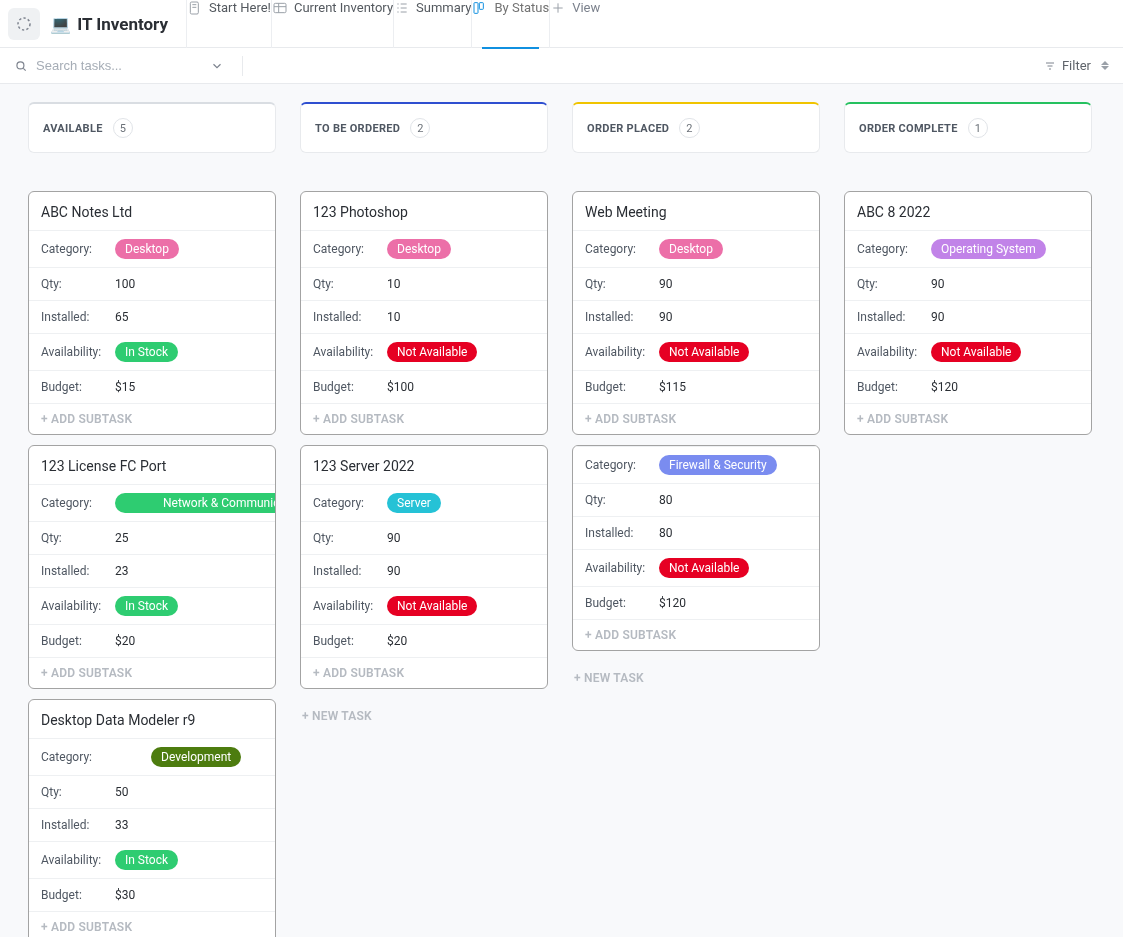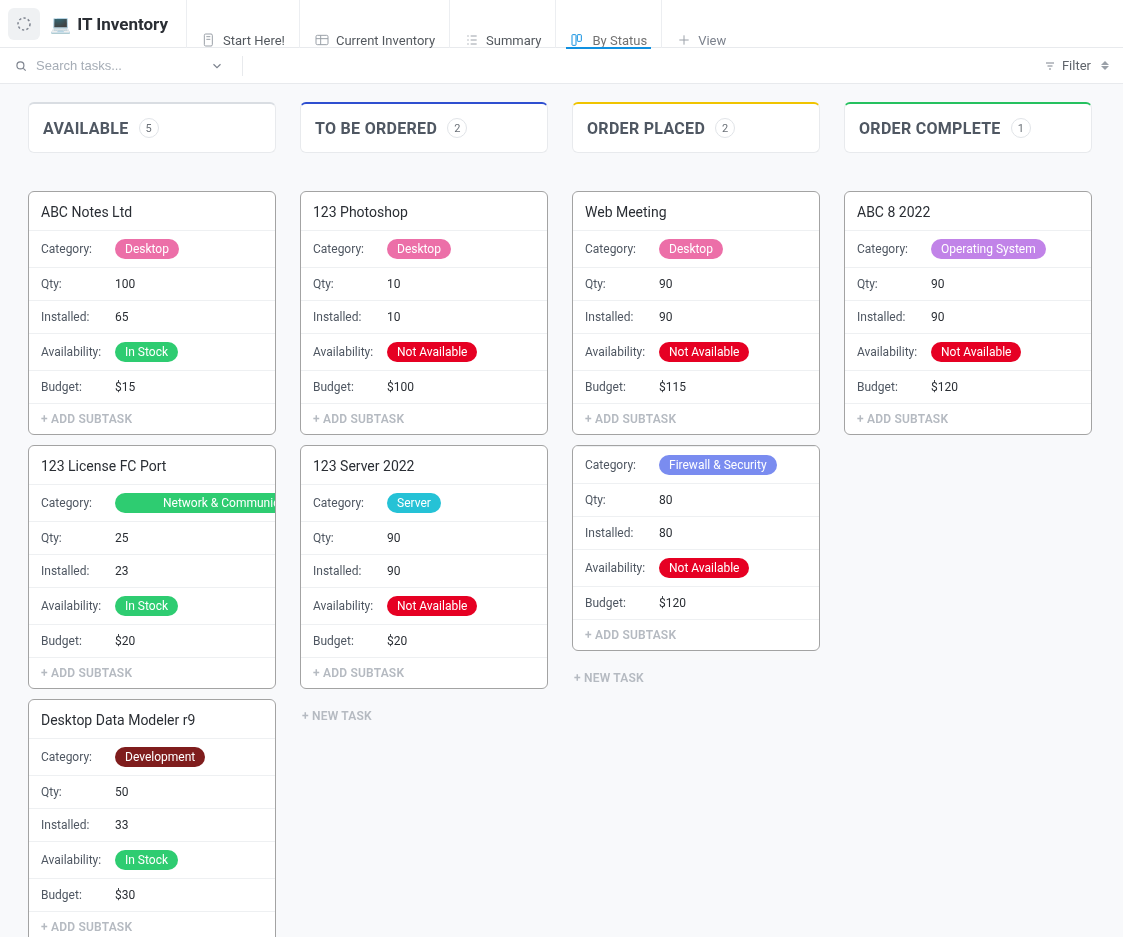--- a/index.html
+++ b/index.html
@@ -30,22 +30,22 @@
   .settings-box svg { width: 18px; height: 18px; stroke: #7c828d; }
   .app-title {
     display: flex; align-items: center;
     font-weight: 700; font-size: 17px; color: #2a2e34;
     margin-right: 18px;
     white-space: nowrap;
   }
   .app-title .emoji { margin-right: 6px; font-size: 17px; }
   .tabs { display: flex; align-items: stretch; height: 48px; }
   .tab {
-    display: flex; align-items: flex-end;
-    padding: 0 14px;
+    display: flex; align-items: flex-start;
+    padding: 0 0;
     gap: 6px;
     border-left: 1px solid #eceef1;
     font-size: 13px; color: #54595f;
     cursor: pointer;
     position: relative;
     white-space: nowrap;
   }
   .tab.active { color: #737373; }
   .tab.active::after {
     content: "";
@@ -104,21 +104,21 @@
     border-radius: 6px;
     padding: 14px 14px;
     display: flex; align-items: center; gap: 10px;
     margin-bottom: 38px;
   }
   .col-header.available { border-top-color: #d9dde2; }
   .col-header.to-be-ordered { border-top-color: #2f4fd0; }
   .col-header.order-placed  { border-top-color: #f0c400; }
   .col-header.order-complete{ border-top-color: #25c15f; }
   .col-title {
-    font-size: 16px; font-weight: 700; letter-spacing: 0.3px;
+    font-size: 11px; font-weight: 700; letter-spacing: 0.3px;
     color: #4f5762;
   }
   .count-badge {
     min-width: 20px; height: 20px; padding: 0 6px;
     border-radius: 10px;
     border: 1px solid #e1e4e8;
     background: #ffffff;
     display: inline-flex; align-items:center; justify-content:center;
     font-size: 11px; color: #6b7178;
   }
@@ -144,21 +144,21 @@
   .row .value { font-size: 12px; color: #2a2e34; }
   .pill {
     display:inline-flex; align-items:center;
     padding: 3px 10px;
     border-radius: 12px;
     font-size: 12px; color:#ffffff;
     white-space: nowrap;
   }
   .pill.desktop   { background:#ec6fa8; }
   .pill.network   { background:#2ecc71;padding-left:48px; }
-  .pill.development{ background:#7f1d1d; }
+  .pill.development{ background:#4d7c0f;margin-left:36px; }
   .pill.server    { background:#25c2d6; }
   .pill.firewall  { background:#7a8cf0; }
   .pill.os        { background:#c183e8; }
   .pill.instock   { background:#2ecc71; }
   .pill.notavail  { background:#e60023; }
   .add-subtask, .new-task {
     border-top: 1px solid #eef0f2;
     padding: 8px 12px;
     font-size: 12px; color: #b5bac1; font-weight:600;
     letter-spacing: 0.2px;

